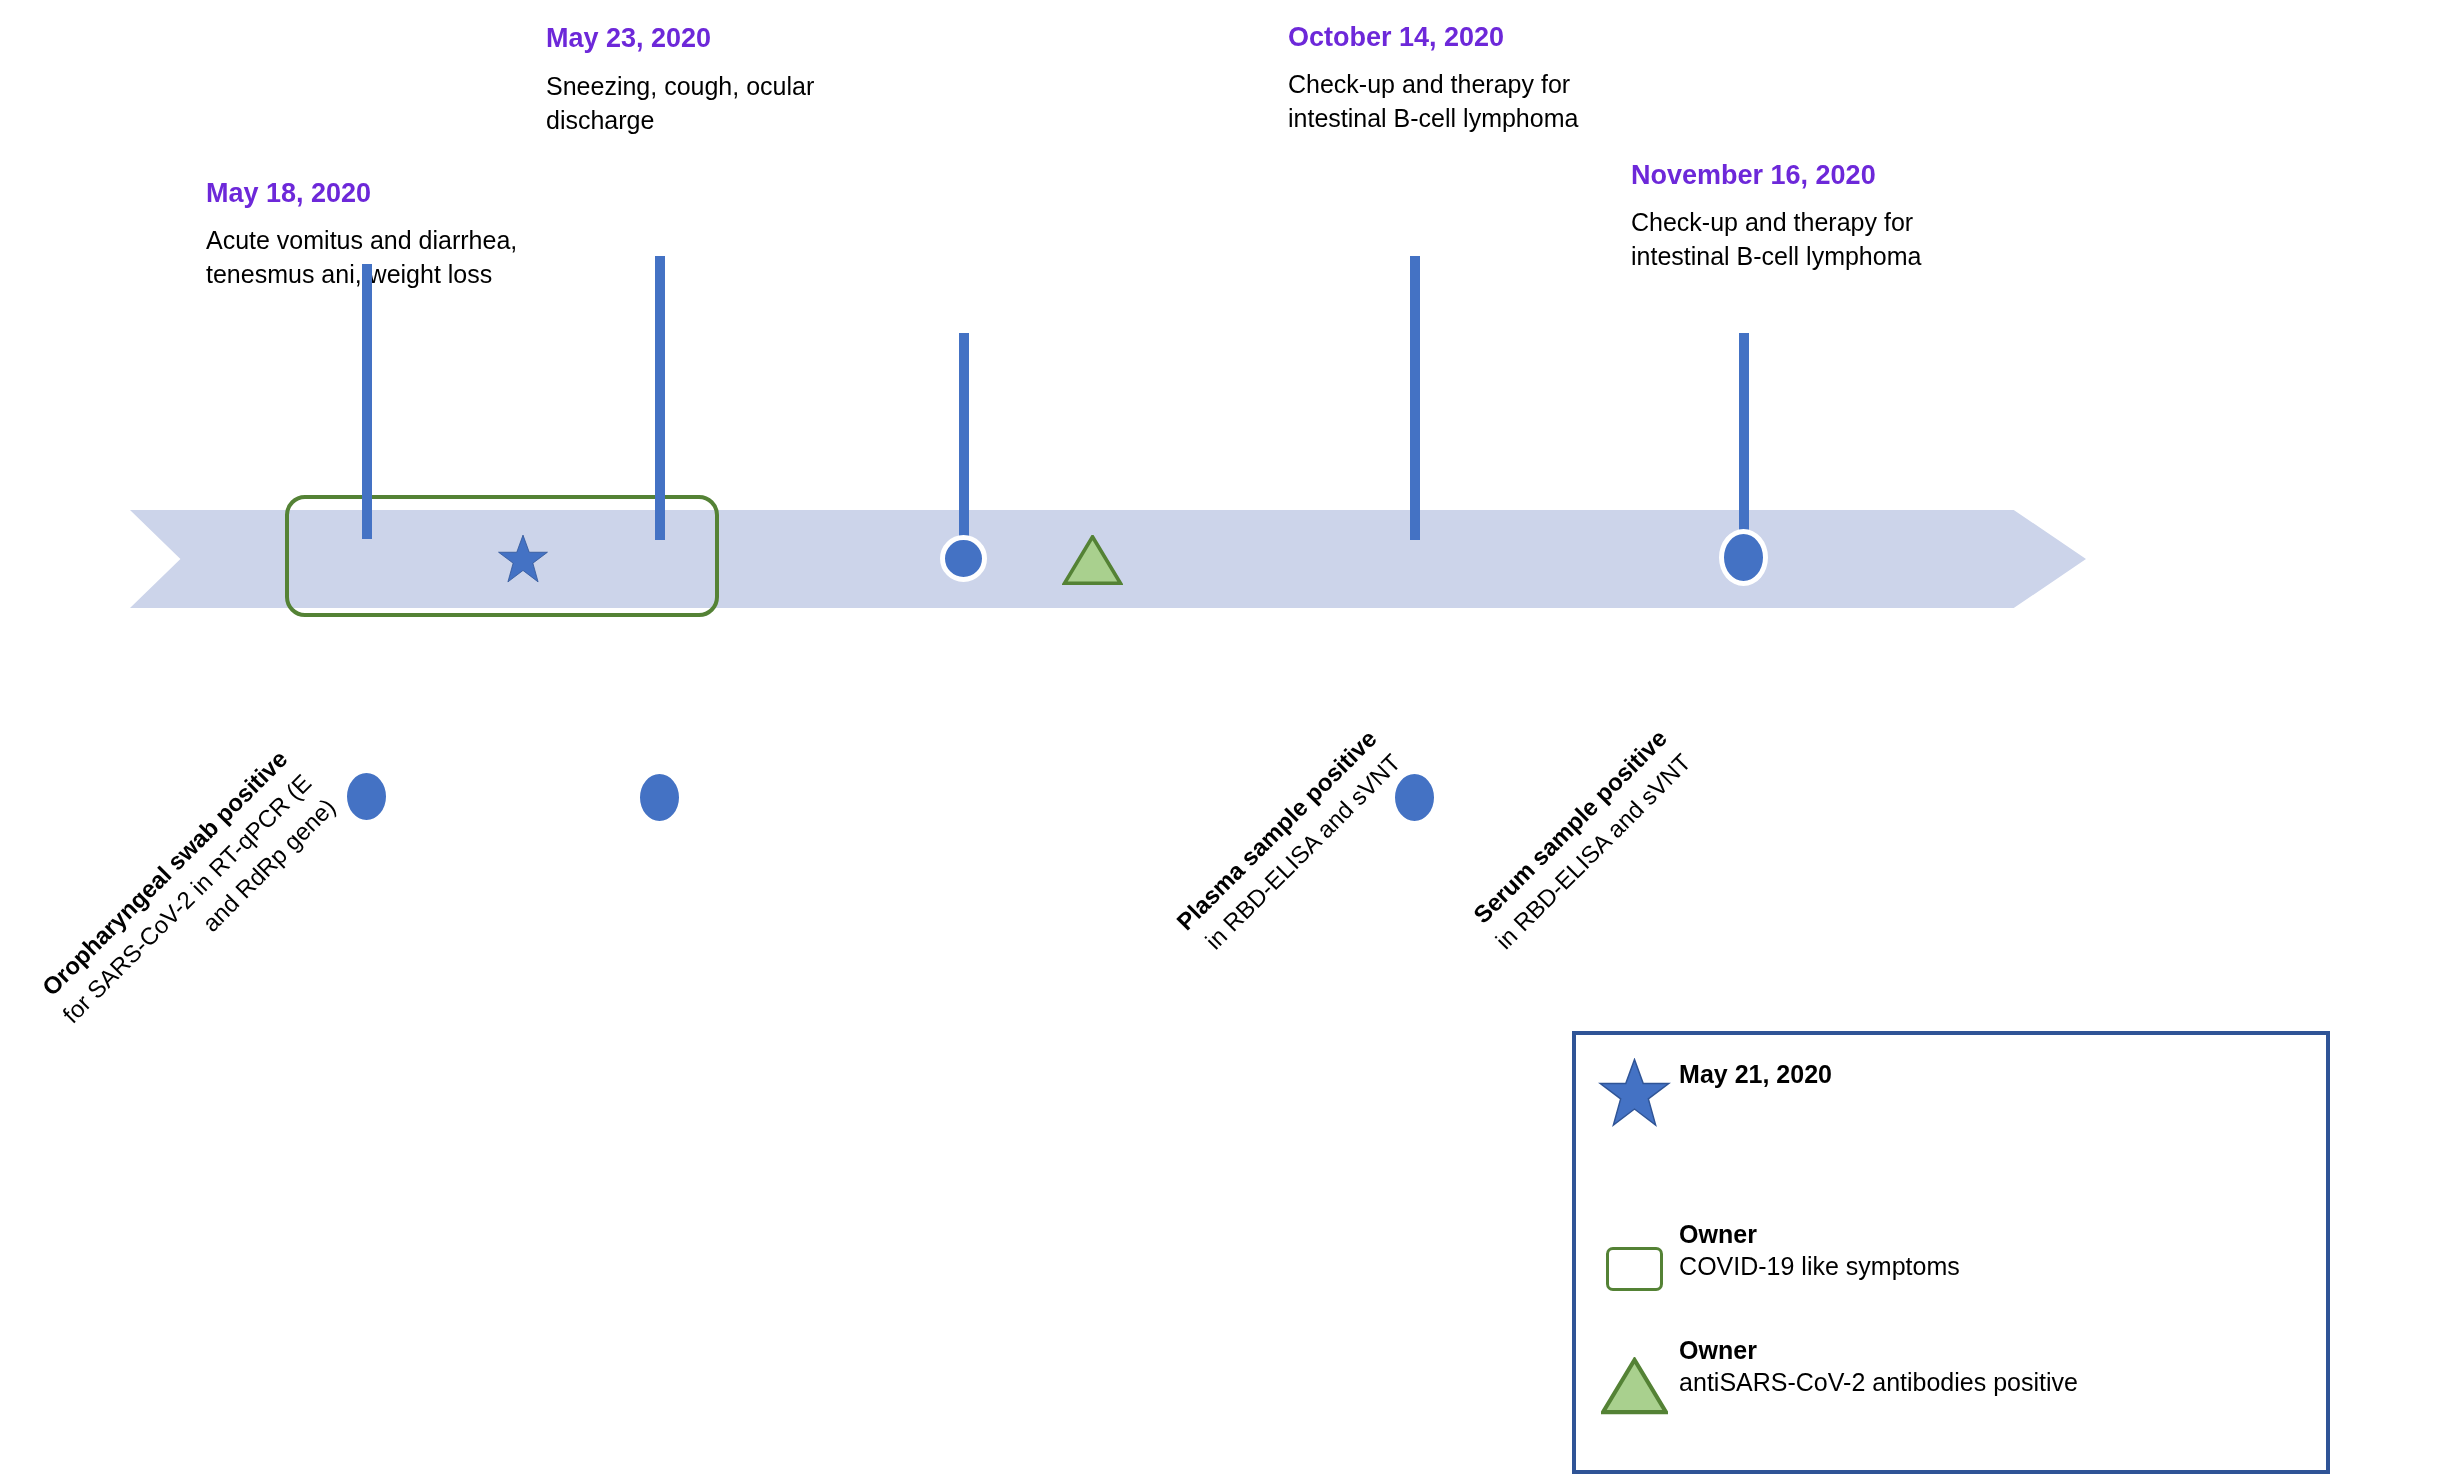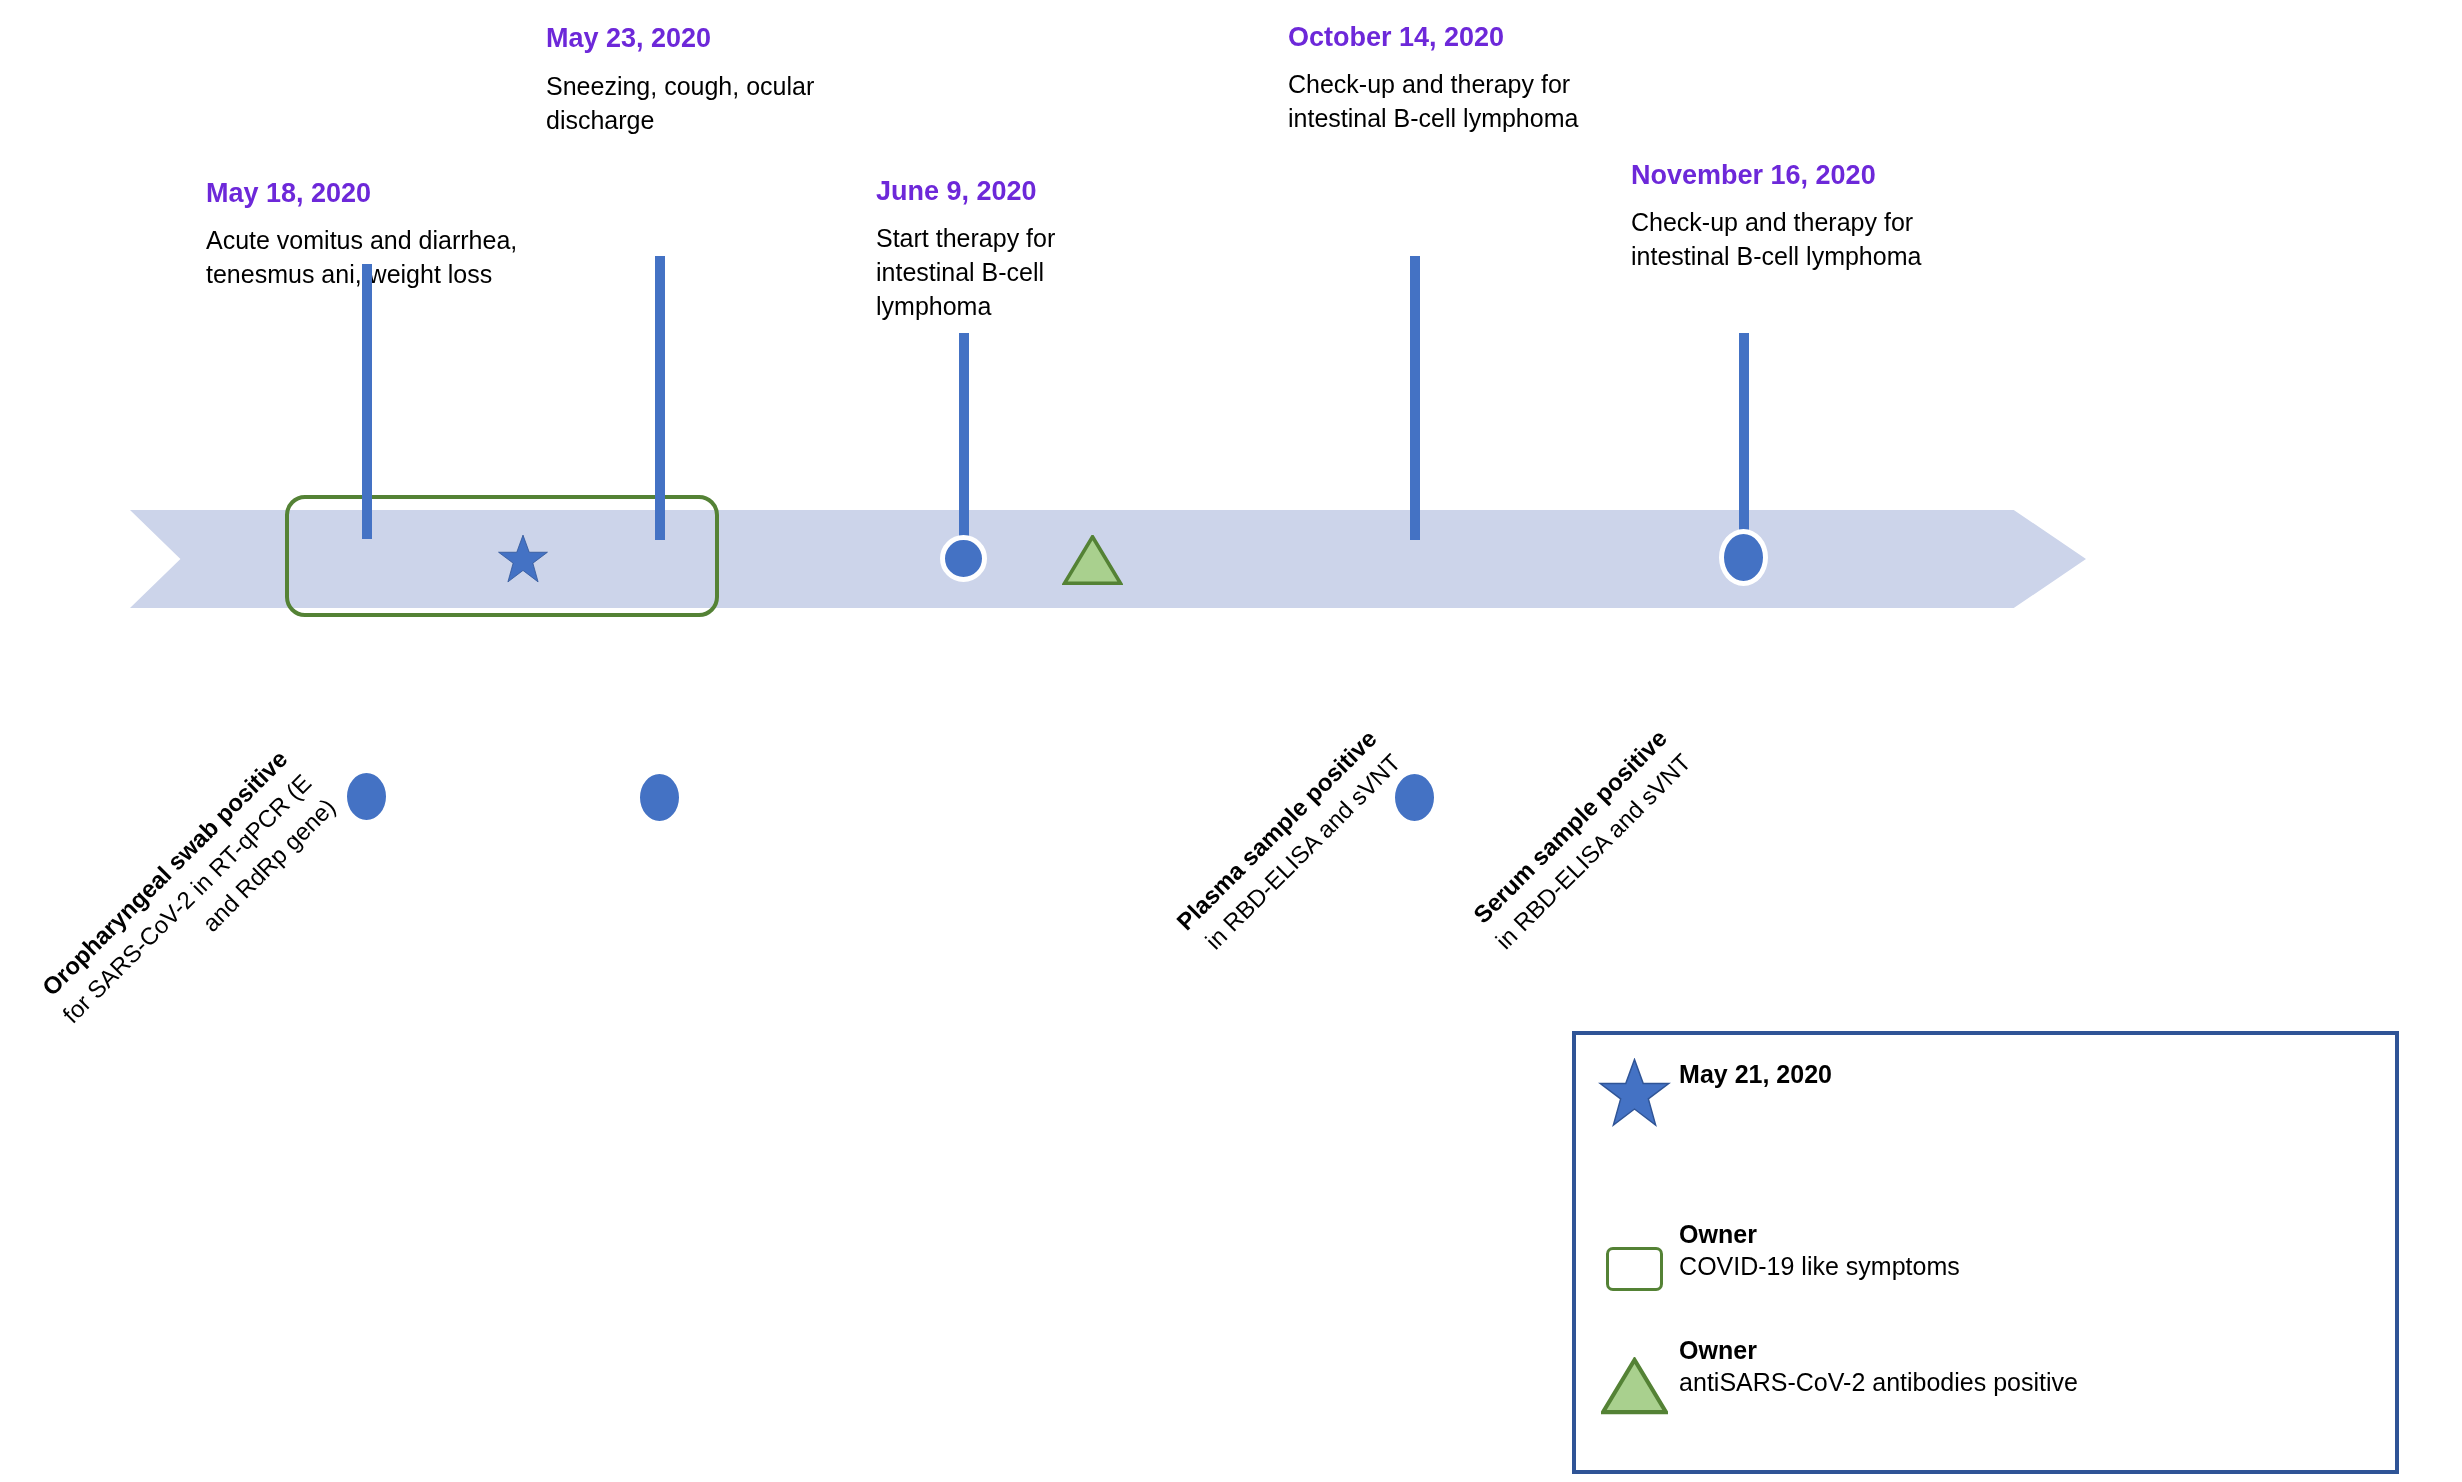--- a/index.html
+++ b/index.html
@@ -104,21 +104,21 @@
     border: 4.6px solid #548235;
     border-radius: 20px;
     background: transparent;
   }
 
   
   .legend {
     position: absolute;
     left: 1572px;
     top: 1031px;
-    width: 827px;
+    width: 758px;
     height: 443px;
     border: 4.6px solid #2F5496;
     background: #ffffff;
   }
   .legend-row {
     position: absolute;
     display: flex;
     align-items: flex-start;
   }
   .legend-icon {
@@ -171,24 +171,20 @@
 
   <div class="callout" style="left:546px; top:21.4px; width:306px;">
     <div class="cal-date">May 23, 2020</div>
     <div class="cal-desc">Sneezing, cough, ocular discharge</div>
   </div>
   <div class="event" style="left:635px; top:256px; width:49px; height:329px;">
     <div class="stem" style="top:0; height:284px;"></div>
     <div class="marker-oval" style="top:513px;"></div>
   </div>
 
-  <div class="callout" style="left:876px; top:174px; width:275px;">
-    <div class="cal-date">June 9, 2020</div>
-    <div class="cal-desc">Start therapy for intestinal B-cell lymphoma</div>
-  </div>
   <div class="event" style="left:940px; top:333px; width:47px; height:252px;">
     <div class="stem" style="top:0; height:203px;"></div>
     <div class="marker-circle" style="top:202px;"></div>
   </div>
 
   <div class="callout" style="left:1288px; top:20px; width:359px;">
     <div class="cal-date">October 14, 2020</div>
     <div class="cal-desc">Check-up and therapy for intestinal B-cell lymphoma</div>
   </div>
   <div class="event" style="left:1390px; top:256px; width:49px; height:329px;">

